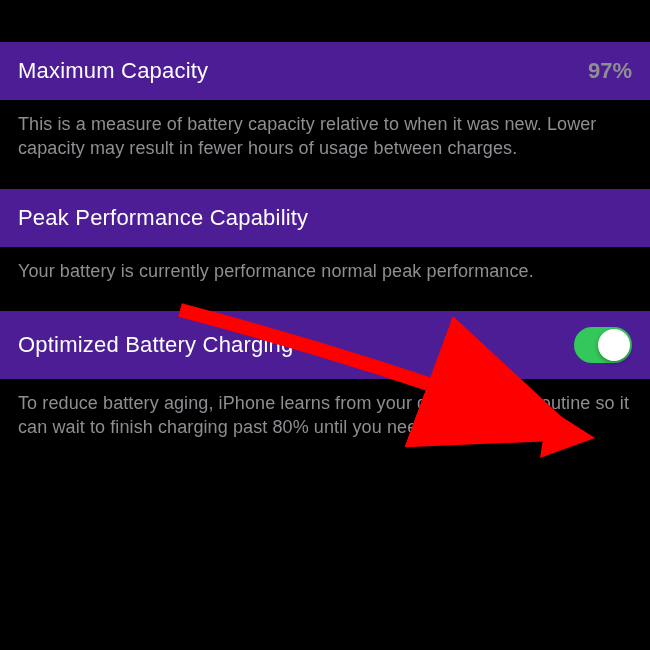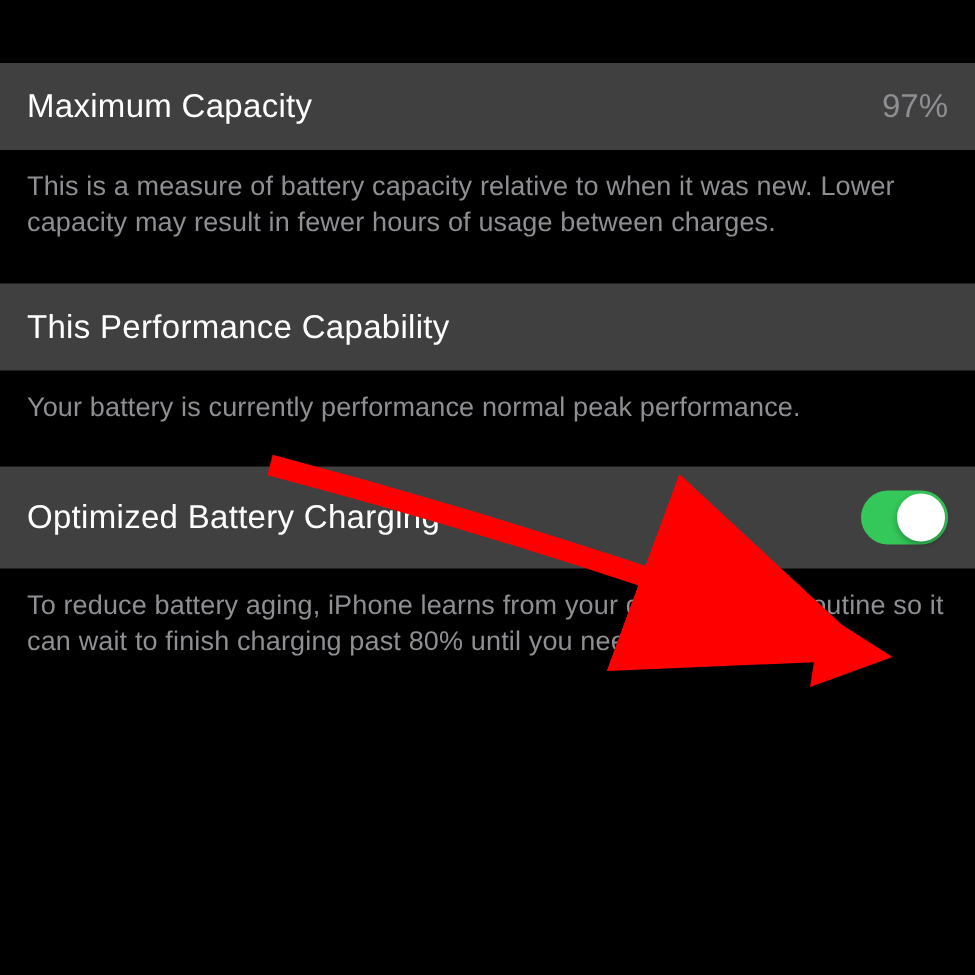--- a/index.html
+++ b/index.html
@@ -12,36 +12,36 @@
       height: 650px;
       background: #000;
       font-family: -apple-system, BlinkMacSystemFont, "Helvetica Neue", sans-serif;
       overflow: hidden;
       position: relative;
     }
     .container {
       padding-top: 42px;
     }
     .row {
-      background: #404040;
+      background: #4c1d95;
       padding: 16px 18px;
       display: flex;
       justify-content: space-between;
       align-items: center;
     }
     .row-title {
       color: #fff;
       font-size: 22px;
       font-weight: 400;
       letter-spacing: 0.2px;
     }
     .row-value {
       color: #8e8e93;
       font-size: 22px;
-      font-weight: 400;
+      font-weight: 700;
     }
     .description {
       color: #8e8e93;
       font-size: 18px;
       line-height: 1.35;
       padding: 12px 8px 28px 18px;
       letter-spacing: 0.1px;
     }
     .toggle {
       width: 58px;
@@ -76,21 +76,21 @@
 
 <div class="container">
 
   <div class="row">
     <span class="row-title">Maximum Capacity</span>
     <span class="row-value">97%</span>
   </div>
   <div class="description">This is a measure of battery capacity relative to when it was new. Lower capacity may result in fewer hours of usage between charges.</div>
 
   <div class="row">
-    <span class="row-title">This Performance Capability</span>
+    <span class="row-title">Peak Performance Capability</span>
   </div>
   <div class="description">Your battery is currently performance normal peak performance.</div>
 
   <div class="row">
     <span class="row-title">Optimized Battery Charging</span>
     <div class="toggle">
       <div class="toggle-knob"></div>
     </div>
   </div>
   <div class="description">To reduce battery aging, iPhone learns from your daily charging routine so it can wait to finish charging past 80% until you need to use it.</div>

